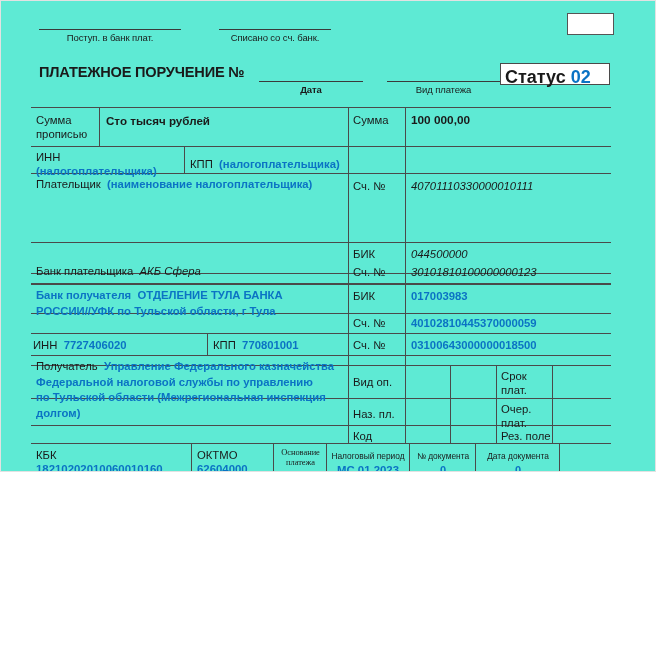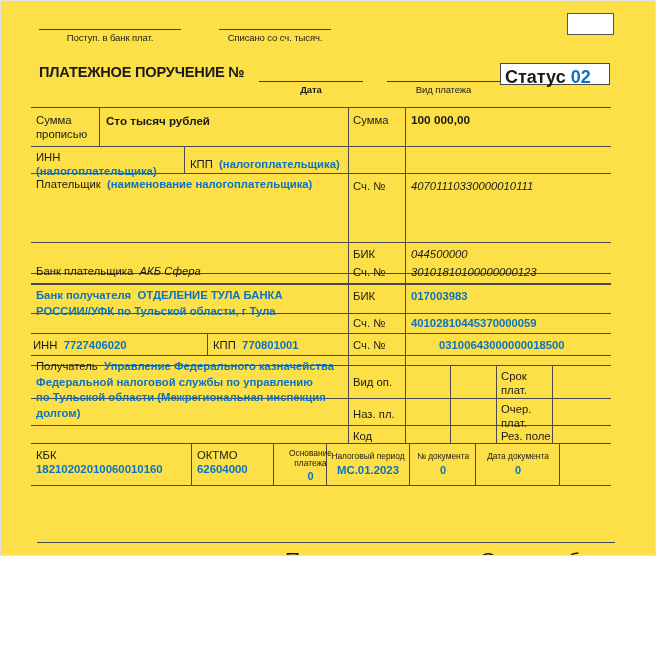--- a/index.html
+++ b/index.html
@@ -4,24 +4,24 @@
 <style>
   html,body{margin:0;padding:0;background:#ffffff;}
   body{
     width:656px;height:660px;
     font-family:"Liberation Sans","DejaVu Sans",sans-serif;
     color:#1a1a1a;
     -webkit-font-smoothing:antialiased;
   }
   #page{
     position:relative;
-    width:656px;height:556px;
+    width:656px;height:472px;
     box-sizing:border-box;
     border:1px solid #e2e2e2;
-    background:#fde047;
+    background:#5eead4;
     overflow:hidden;
   }
   .blue{color:#0b73c4;font-weight:bold;}
   .bold{font-weight:bold;}
   .ital{font-style:italic;}
 
   
   .toprule{
     position:absolute;height:0;border-top:1.4px solid #3a3a3a;
   }
@@ -67,21 +67,21 @@
 </style>
 </head>
 <body>
 
 <div id="page">
 
   <div class="toprule" style="left:38px;top:28px;width:142px;"></div>
   <div class="toplabel" style="left:38px;top:31px;width:142px;">Поступ. в банк плат.</div>
 
   <div class="toprule" style="left:218px;top:28px;width:112px;"></div>
-  <div class="toplabel" style="left:218px;top:31px;width:112px;">Списано со сч. тысяч.</div>
+  <div class="toplabel" style="left:218px;top:31px;width:112px;">Списано со сч. банк.</div>
 
   <div class="topbox" style="left:566px;top:12px;width:45px;height:20px;"></div>
 
   <div id="title">ПЛАТЕЖНОЕ ПОРУЧЕНИЕ №</div>
 
   <div class="toprule" style="left:258px;top:80px;width:104px;"></div>
   <div class="toplabel" style="left:258px;top:83px;width:104px;font-weight:bold;">Дата</div>
 
   <div class="toprule" style="left:386px;top:80px;width:113px;"></div>
   <div class="toplabel" style="left:386px;top:83px;width:113px;">Вид платежа</div>
@@ -192,21 +192,21 @@
     <div class="cell" style="left:322px;top:158px;">Сч. №</div>
     <div class="cell ital" style="left:380px;top:158px;">30101810100000000123</div>
 
     <div class="cell" style="left:322px;top:182px;">БИК</div>
     <div class="cell blue" style="left:380px;top:182px;">017003983</div>
 
     <div class="cell" style="left:322px;top:209px;">Сч. №</div>
     <div class="cell blue" style="left:380px;top:209px;">40102810445370000059</div>
 
     <div class="cell" style="left:322px;top:231px;">Сч. №</div>
-    <div class="cell blue" style="left:380px;top:231px;margin-left:28px;">03100643000000018500</div>
+    <div class="cell blue" style="left:380px;top:231px;">03100643000000018500</div>
 
     <div class="cell" style="left:322px;top:268px;">Вид оп.</div>
     <div class="cell" style="left:426px;top:268px;"></div>
 
     <div class="cell" style="left:470px;top:262px;width:48px;">
       <div>Срок</div>
       <div>плат.</div>
     </div>
     <div class="cell" style="left:527px;top:268px;"></div>
 
@@ -228,21 +228,21 @@
     <div class="cell" style="left:5px;top:341px;width:152px;">
       <div>КБК</div>
       <div class="blue" style="font-size:11.4px;">18210202010060010160</div>
     </div>
 
     <div class="cell" style="left:166px;top:341px;width:74px;">
       <div>ОКТМО</div>
       <div class="blue" style="font-size:11.4px;">62604000</div>
     </div>
 
-    <div class="cell small" style="left:256px;top:341px;width:47px;">
+    <div class="cell small" style="left:246px;top:341px;width:47px;font-family:Liberation Serif, serif;">
       <div>Основание</div>
       <div>платежа</div>
       <div class="blue" style="font-size:11px;margin-top:3px;">0</div>
     </div>
 
     <div class="cell small" style="left:298px;top:344px;width:78px;">
       <div>Налоговый период</div>
       <div class="blue" style="font-size:11.4px;margin-top:4px;">МС.01.2023</div>
     </div>
 

